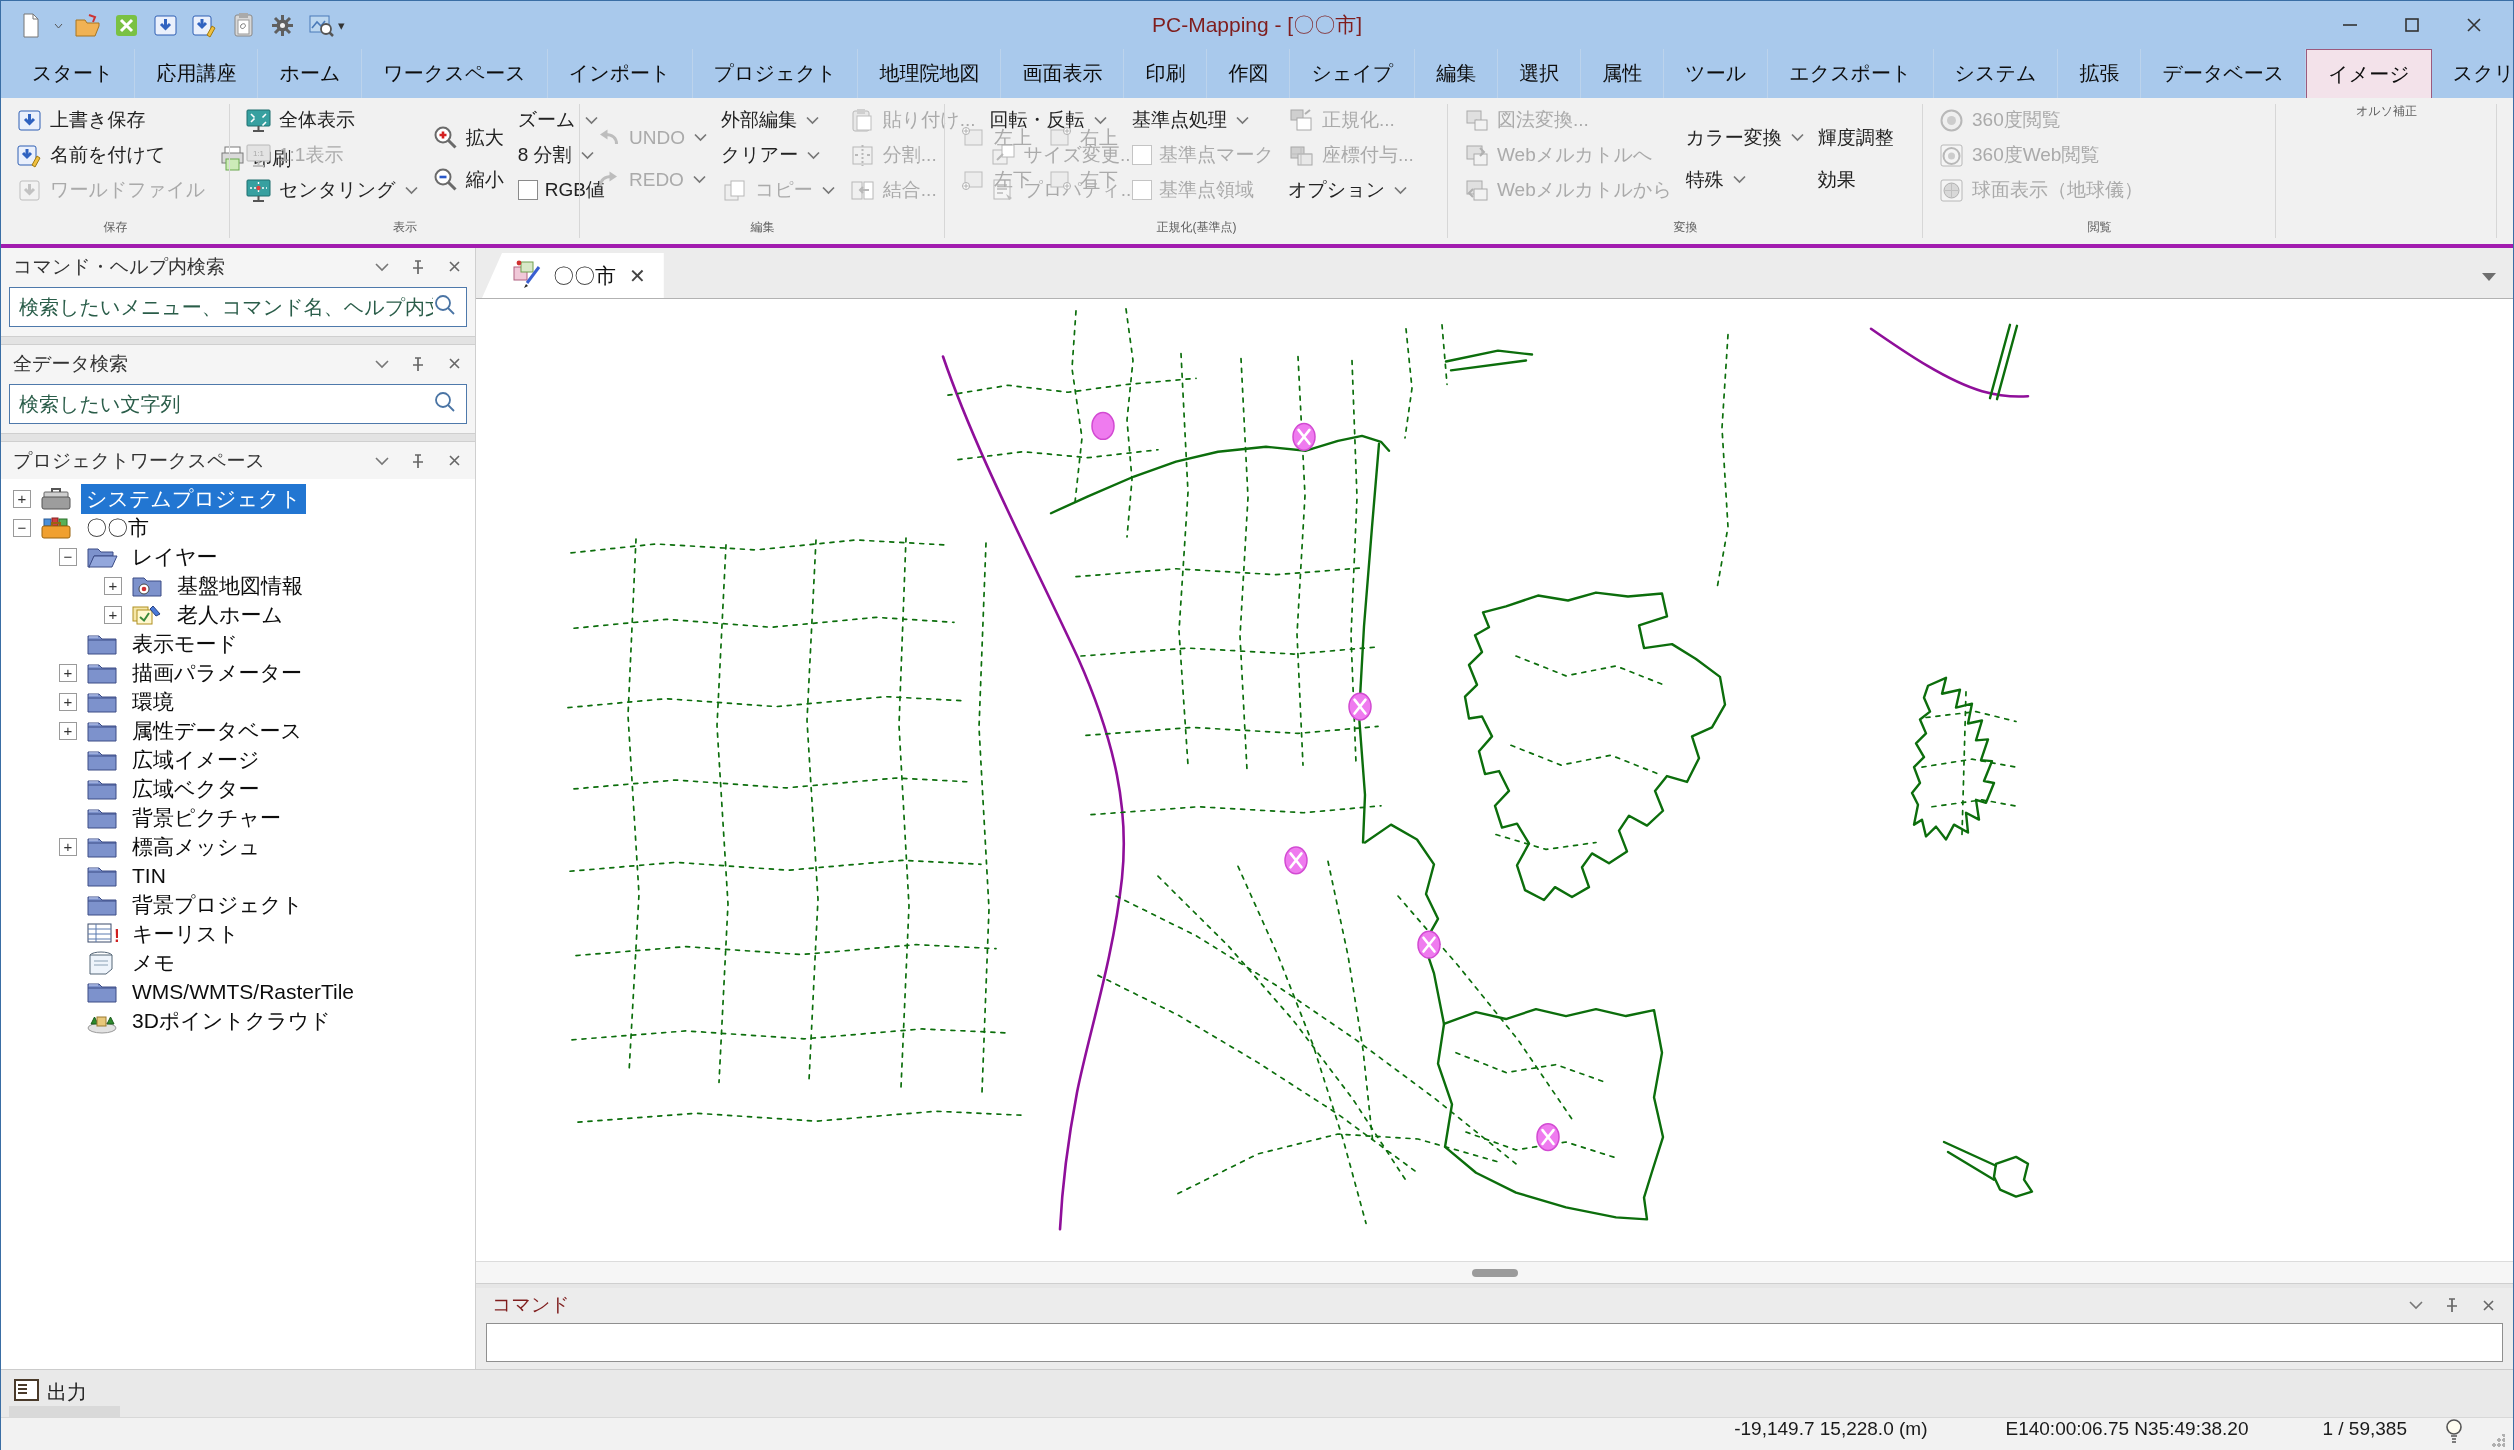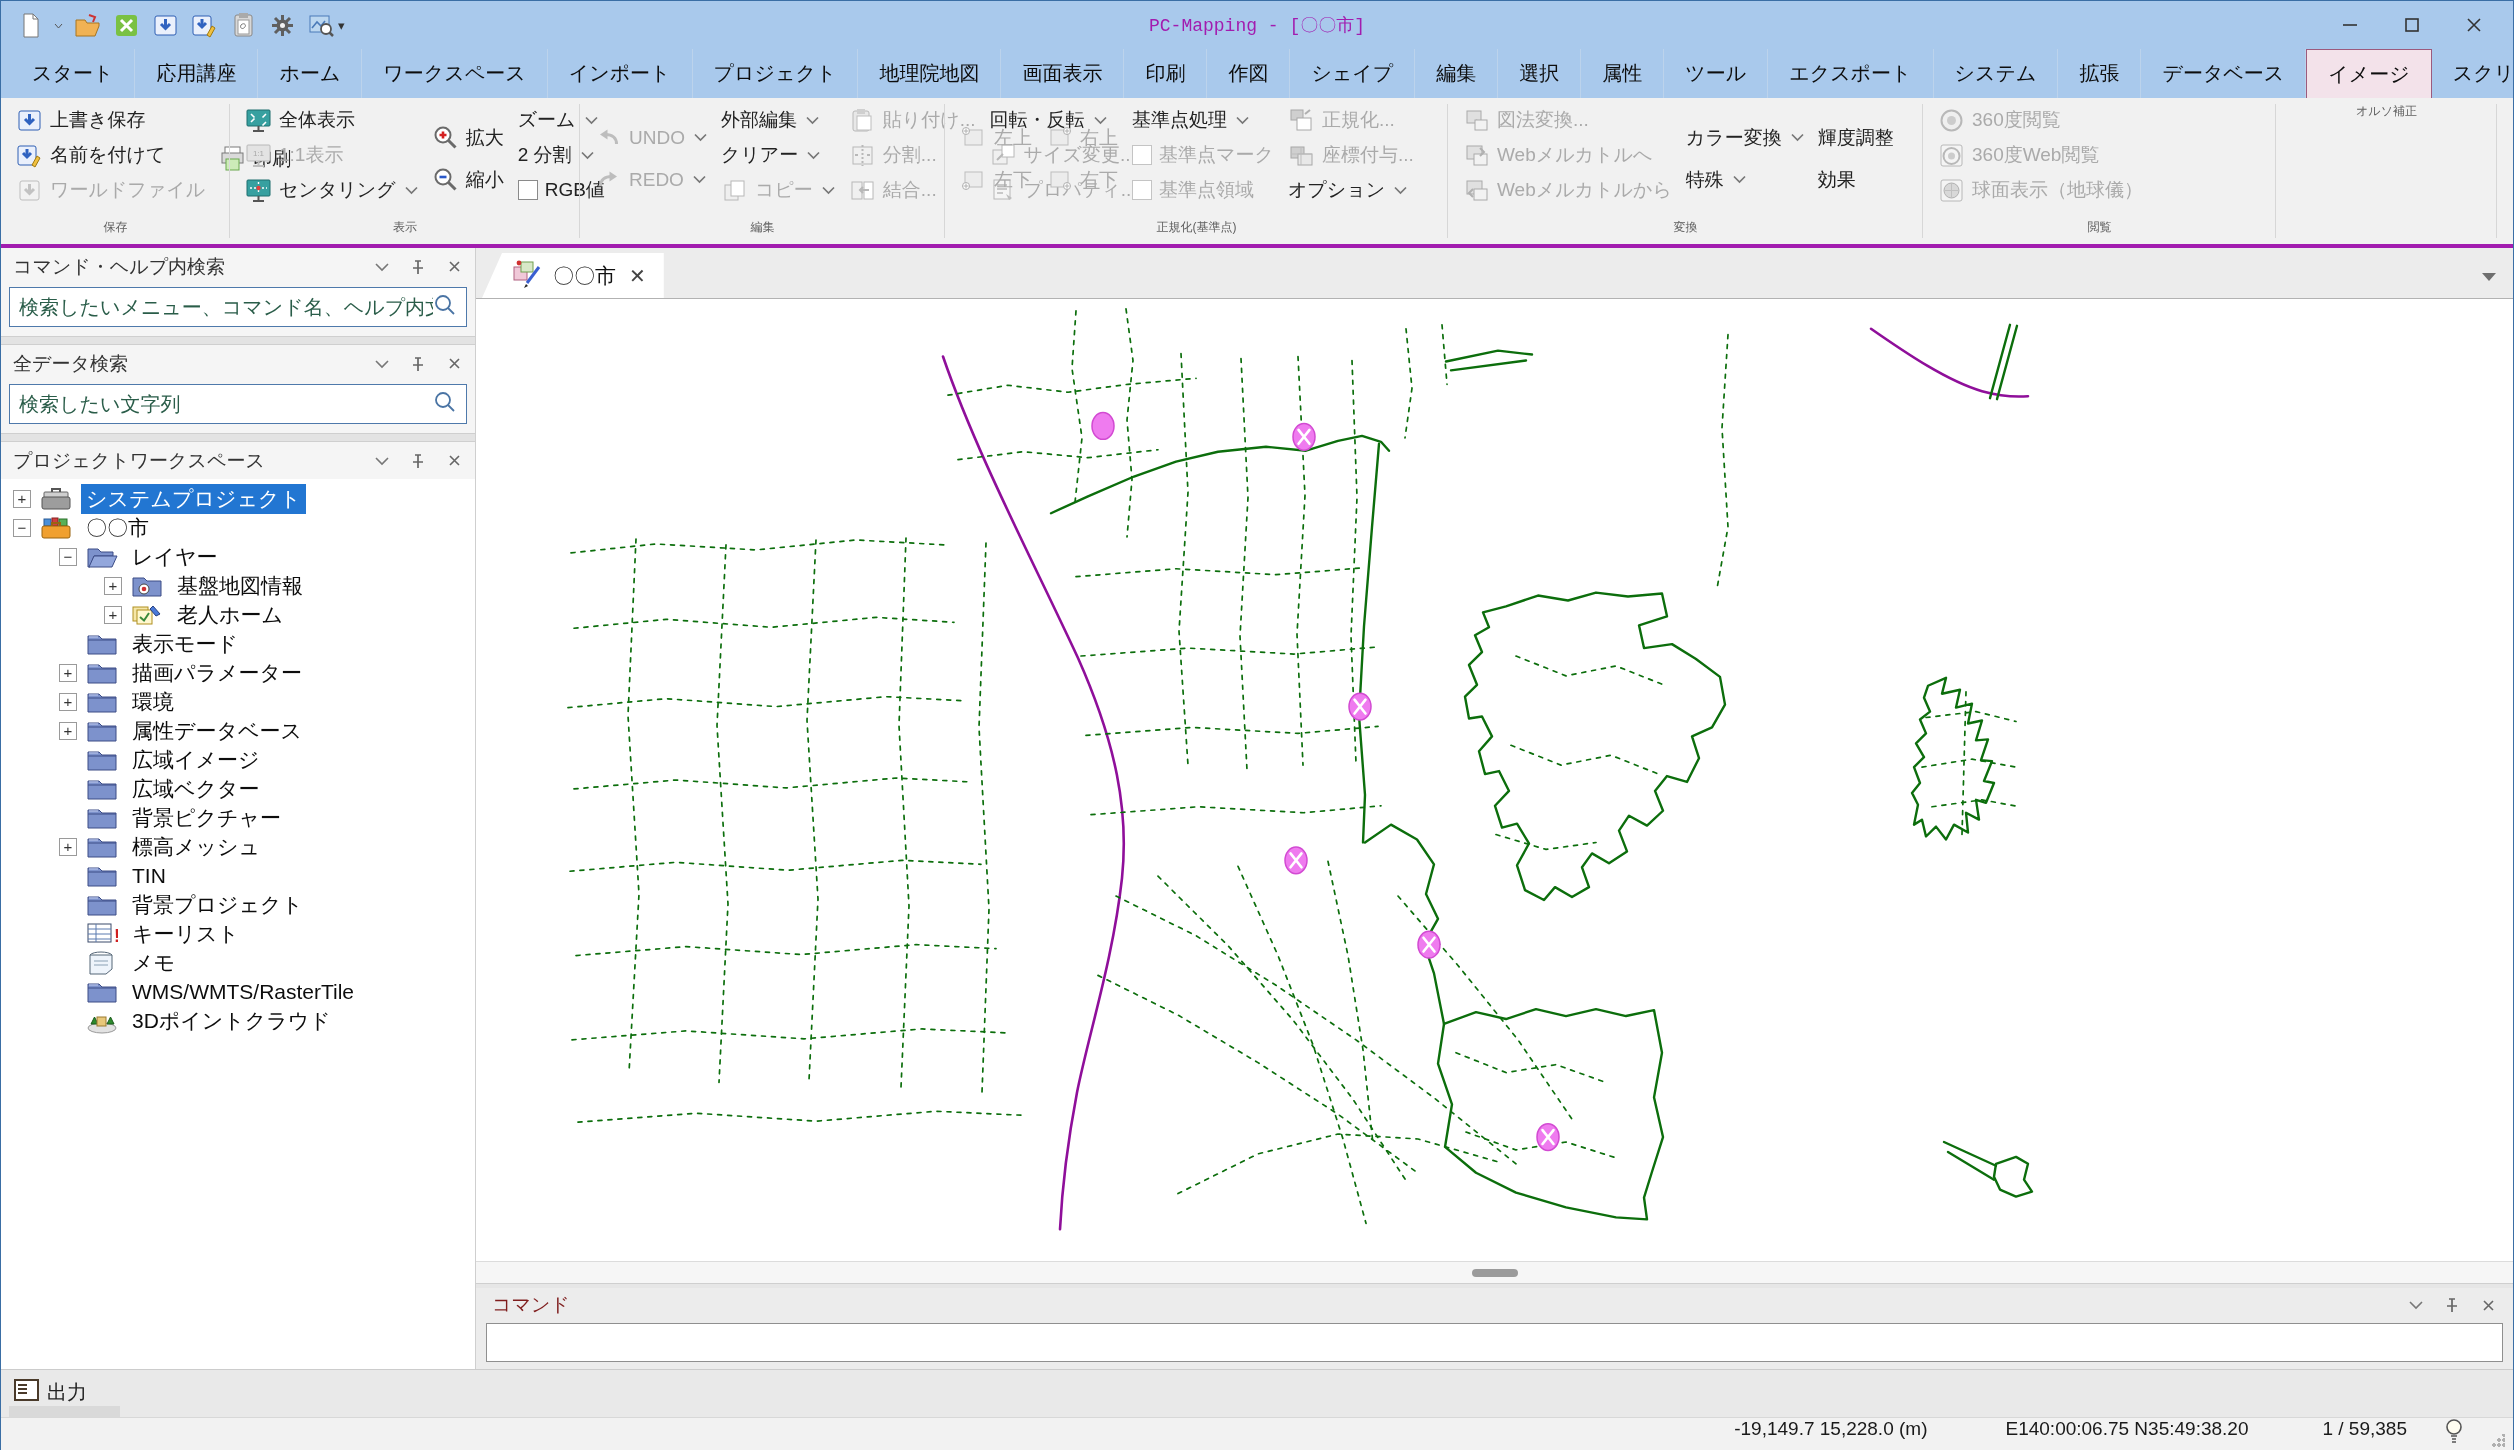--- a/index.html
+++ b/index.html
@@ -8,21 +8,21 @@
     --map-green:#0c6e0c; --map-purple:#8f0f9a; --map-marker:#ef7bef; --placeholder:#2a5d49;
   }
   *{box-sizing:border-box;margin:0;padding:0;font-family:"Liberation Sans","DejaVu Sans",sans-serif;}
   html,body{background:#888;}
   #window{width:2514px;height:1451px;position:relative;background:#f1f1f1;border:1px solid #3a6ea5;overflow:hidden;display:flex;flex-direction:column;}
   
   .titlebar{height:48px;background:var(--titlebar);display:flex;align-items:center;position:relative;flex:none;}
   .qat{display:flex;align-items:center;gap:9px;margin-left:14px;}
   .qicon{width:30px;height:30px;display:flex;align-items:center;justify-content:center;}
   .qat-more{font-size:13px;color:#333;margin-left:2px;}
-  .title{position:absolute;left:50%;transform:translateX(-50%);font-size:18px;color:#a21caf;white-space:nowrap;font-family:Liberation Mono, monospace;}
+  .title{position:absolute;left:50%;transform:translateX(-50%);font-size:21px;color:#7f1d1d;white-space:nowrap;}
   .winbtns{margin-left:auto;display:flex;align-items:center;gap:44px;padding-right:30px;}
   .winbtn{width:18px;height:18px;display:flex;align-items:center;justify-content:center;}
   
   .menubar{height:49px;background:var(--titlebar);display:flex;align-items:stretch;flex:none;position:relative;}
   .mtabs{display:flex;align-items:stretch;margin-left:10px;}
   .mtab{padding:0 21px;display:flex;align-items:center;font-size:20px;color:#0d0d0d;border-right:1px solid #bcd3ec;white-space:nowrap;cursor:default;}
   .mtab.active{background:var(--tab-active-bg);border:1px solid var(--tab-active-border);border-bottom:none;}
   
   .ribbon{height:150px;background:var(--ribbon-bg);border-bottom:4px solid #a21caf;display:flex;flex:none;overflow:hidden;}
   .rgroup{position:relative;display:flex;flex-direction:column;flex:none;}
@@ -327,21 +327,21 @@
           <div class="rcol">
             <div class="ritem">
               <span class="rlab">ズーム</span>
               <span class="chev">
                 <svg width="13" height="9" viewBox="0 0 13 9">
                   <path d="M1 1.5l5.5 5.5L12 1.5" fill="none" stroke="#777" stroke-width="1.7"></path>
                 </svg>
               </span>
             </div>
             <div class="ritem">
-              <span class="rlab">2 分割</span>
+              <span class="rlab">8 分割</span>
               <span class="chev">
                 <svg width="13" height="9" viewBox="0 0 13 9">
                   <path d="M1 1.5l5.5 5.5L12 1.5" fill="none" stroke="#777" stroke-width="1.7"></path>
                 </svg>
               </span>
             </div>
             <div class="ritem">
               <span class="cbox"></span>
               <span class="rlab">RGB値</span>
             </div>

